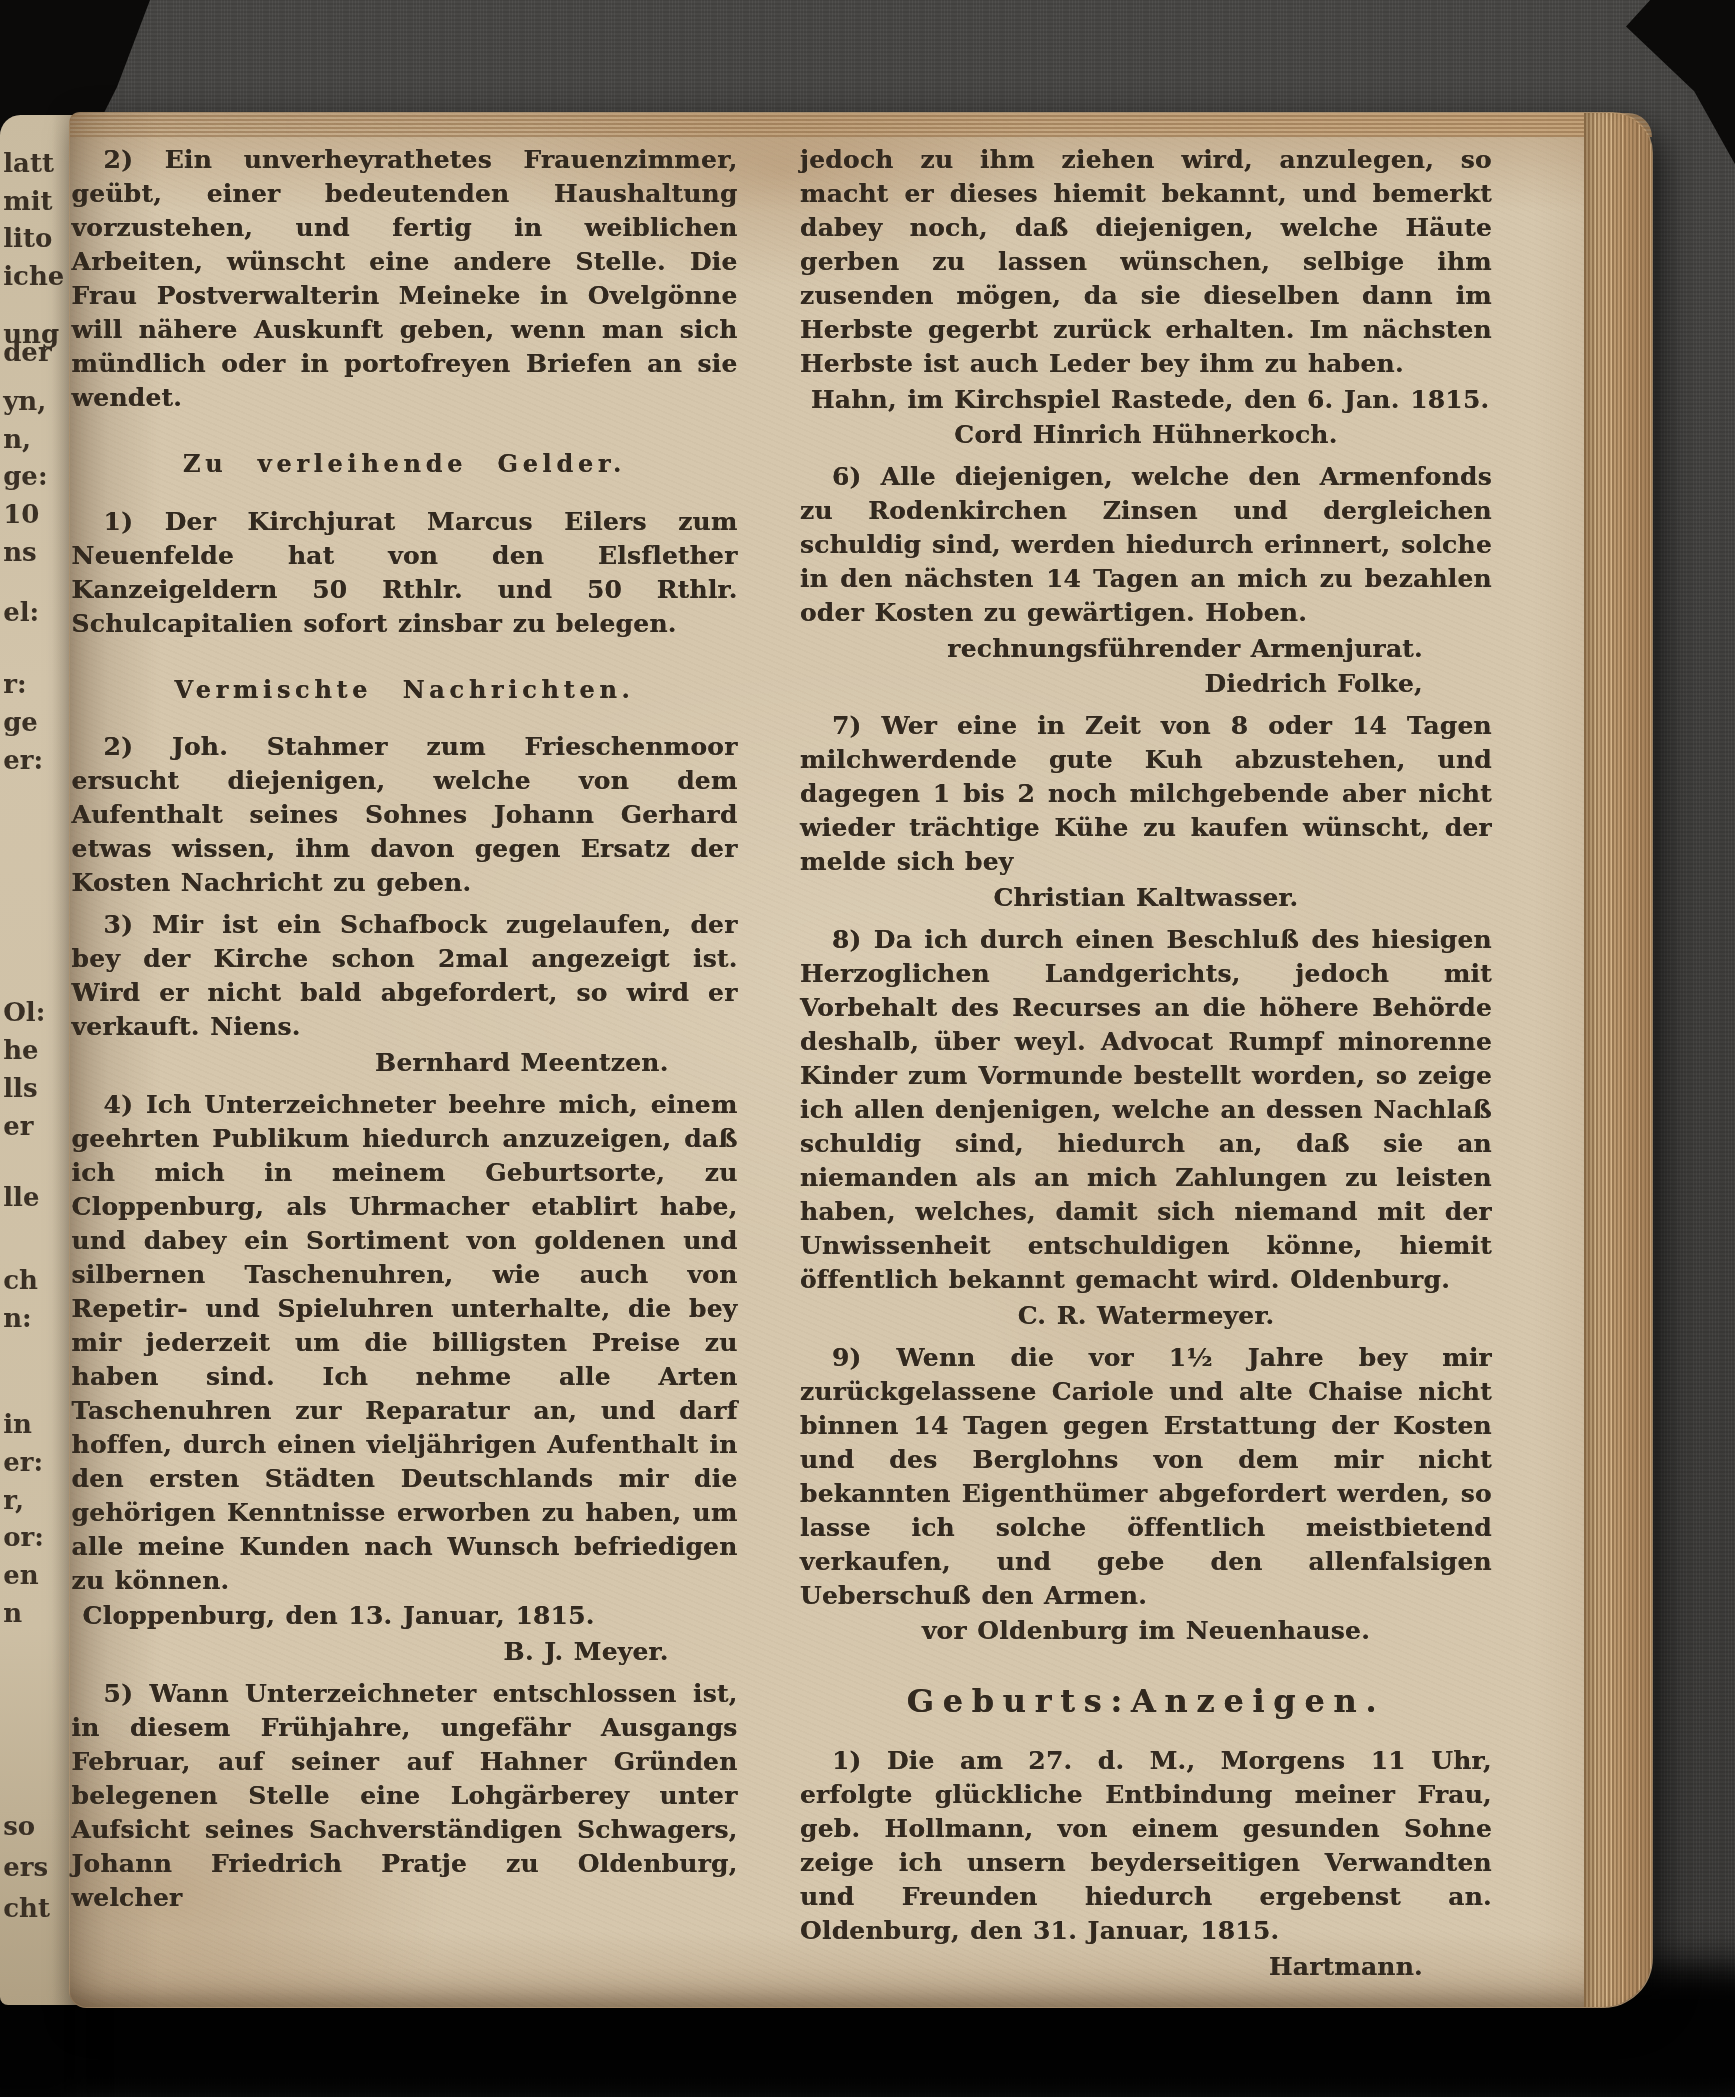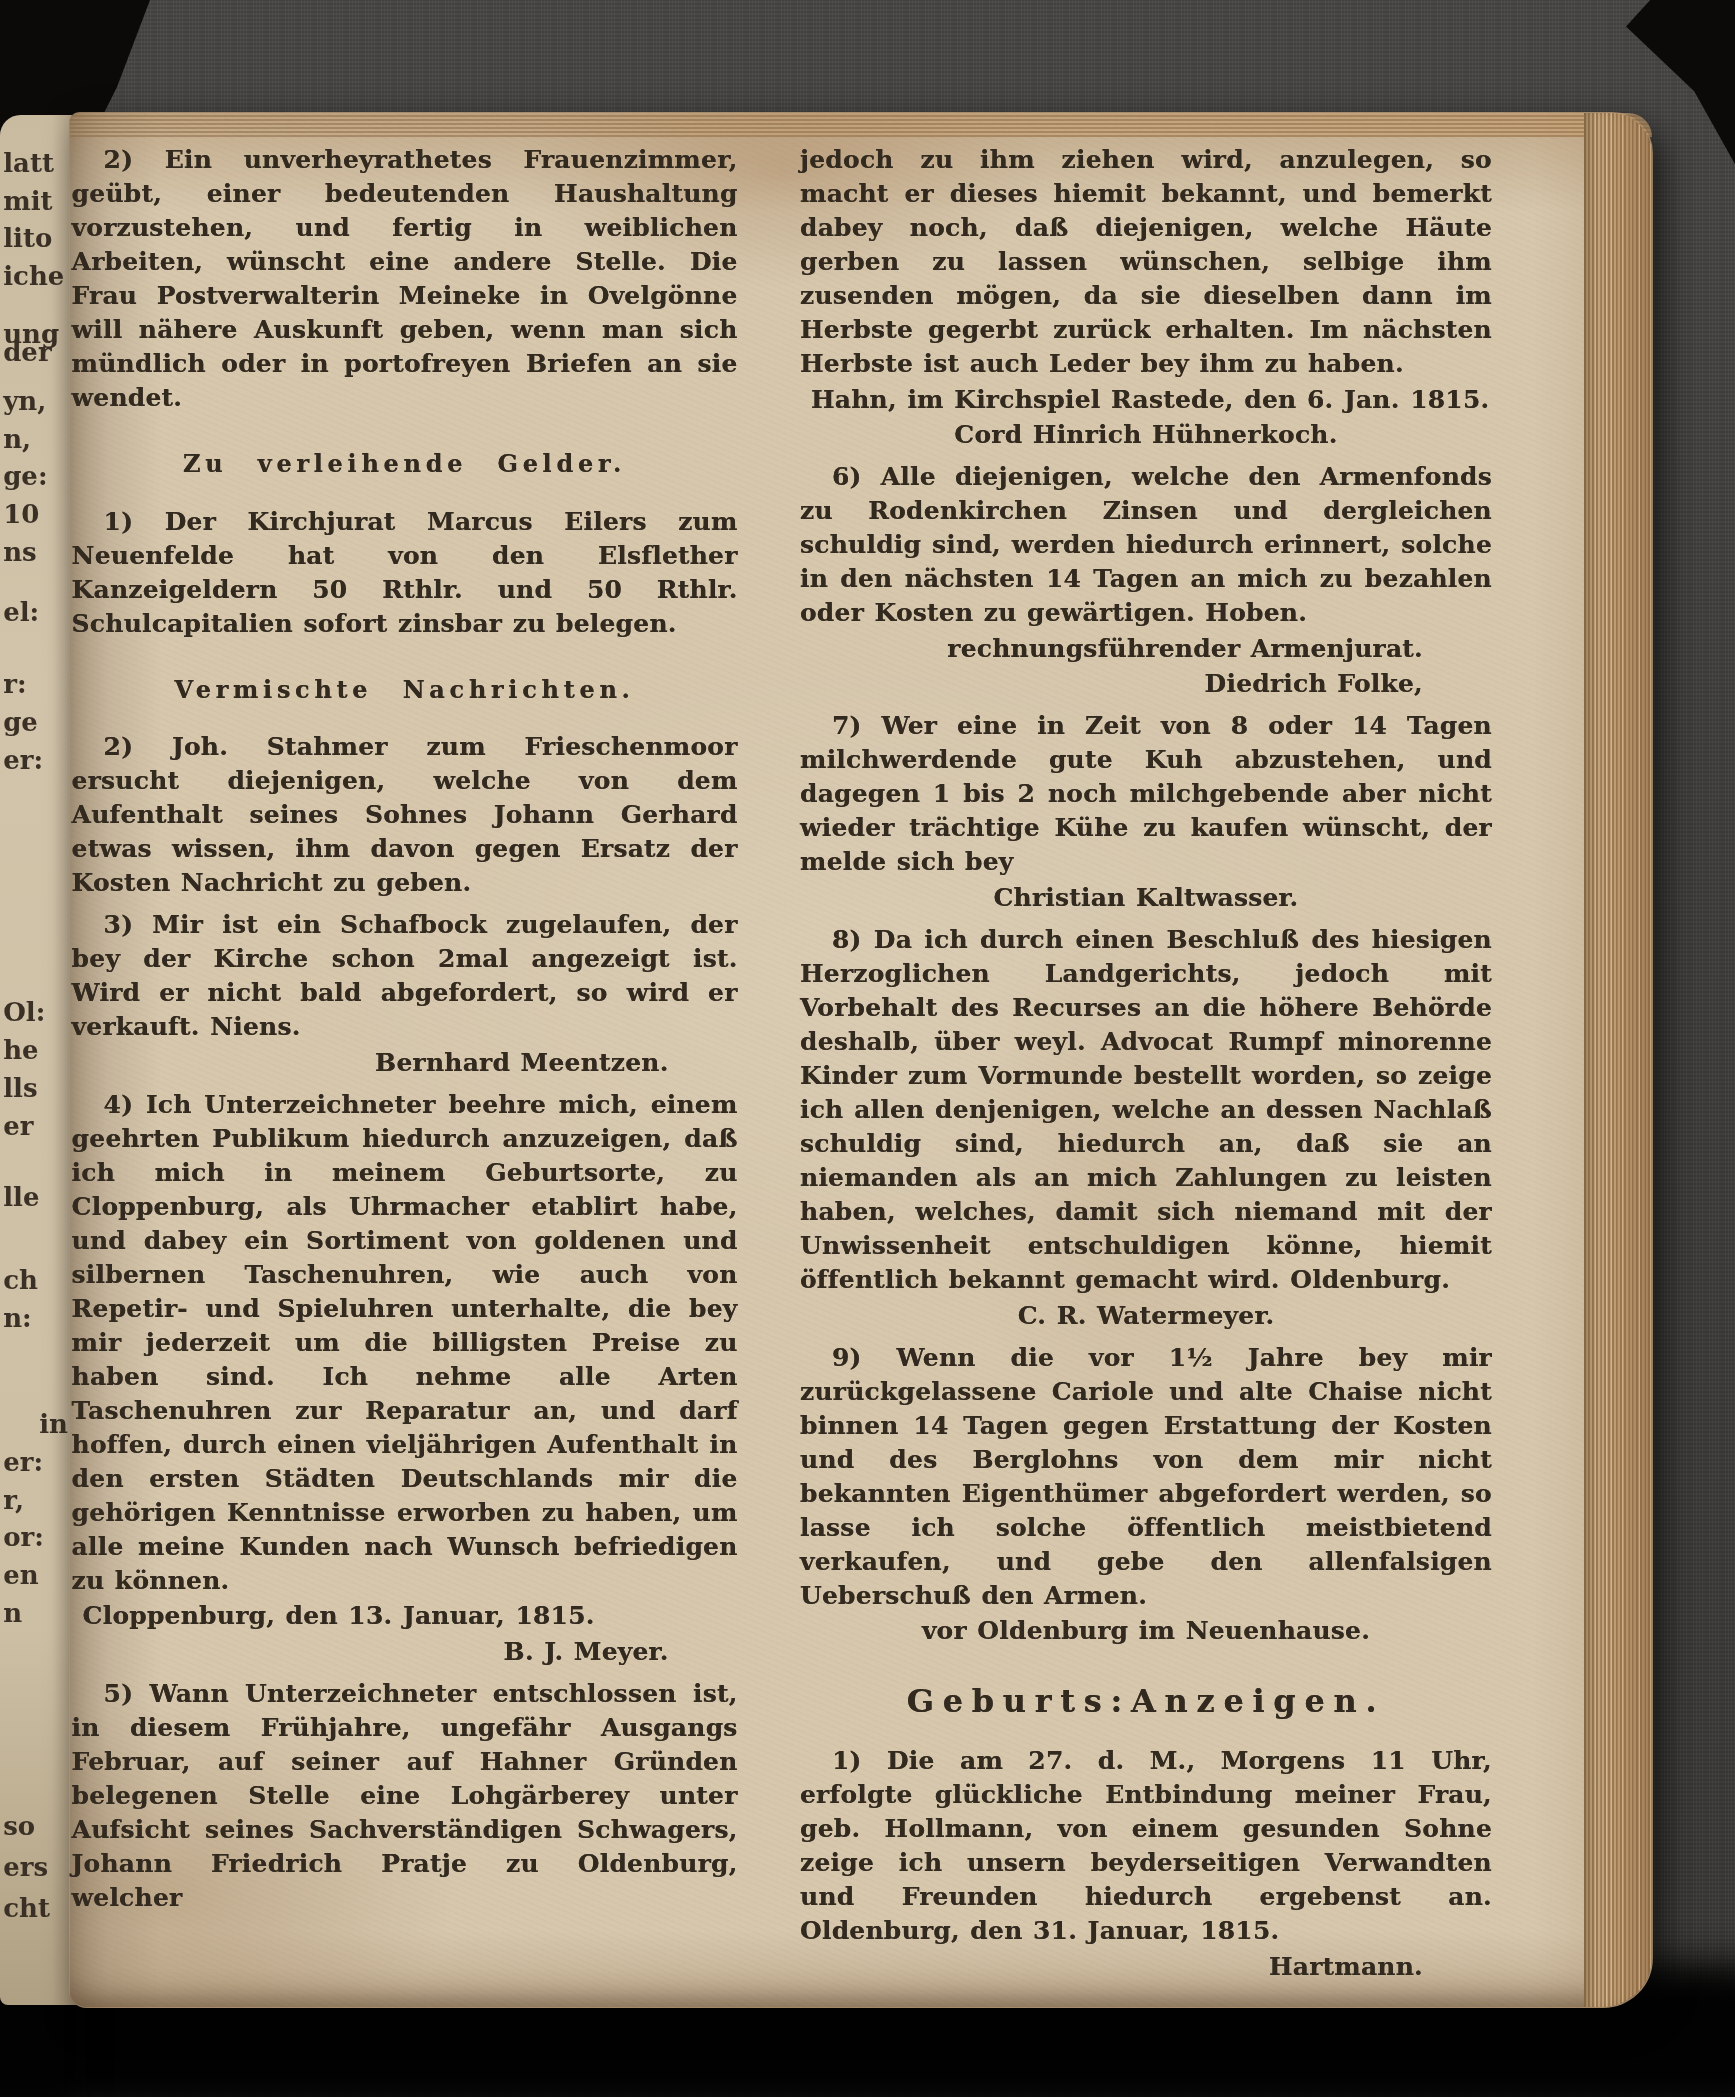--- a/index.html
+++ b/index.html
@@ -143,21 +143,21 @@
       <span class="frag" style="top: 556px;">r:</span>
       <span class="frag" style="top: 594px;">ge</span>
       <span class="frag" style="top: 632px;">er:</span>
       <span class="frag" style="top: 884px;">Ol:</span>
       <span class="frag" style="top: 922px;">he</span>
       <span class="frag" style="top: 960px;">lls</span>
       <span class="frag" style="top: 998px;">er</span>
       <span class="frag" style="top: 1069px;">lle</span>
       <span class="frag" style="top: 1152px;">ch</span>
       <span class="frag" style="top: 1190px;">n:</span>
-      <span class="frag" style="top: 1296px; margin-left: 36px;">in</span>
+      <span class="frag" style="top: 1296px;">in</span>
       <span class="frag" style="top: 1334px;">er:</span>
       <span class="frag" style="top: 1372px;">r,</span>
       <span class="frag" style="top: 1409px;">or:</span>
       <span class="frag" style="top: 1447px;">en</span>
       <span class="frag" style="top: 1485px;">n</span>
       <span class="frag" style="top: 1698px;">so</span>
       <span class="frag" style="top: 1739px;">ers</span>
       <span class="frag" style="top: 1780px;">cht</span>
     </div>
 </div>

